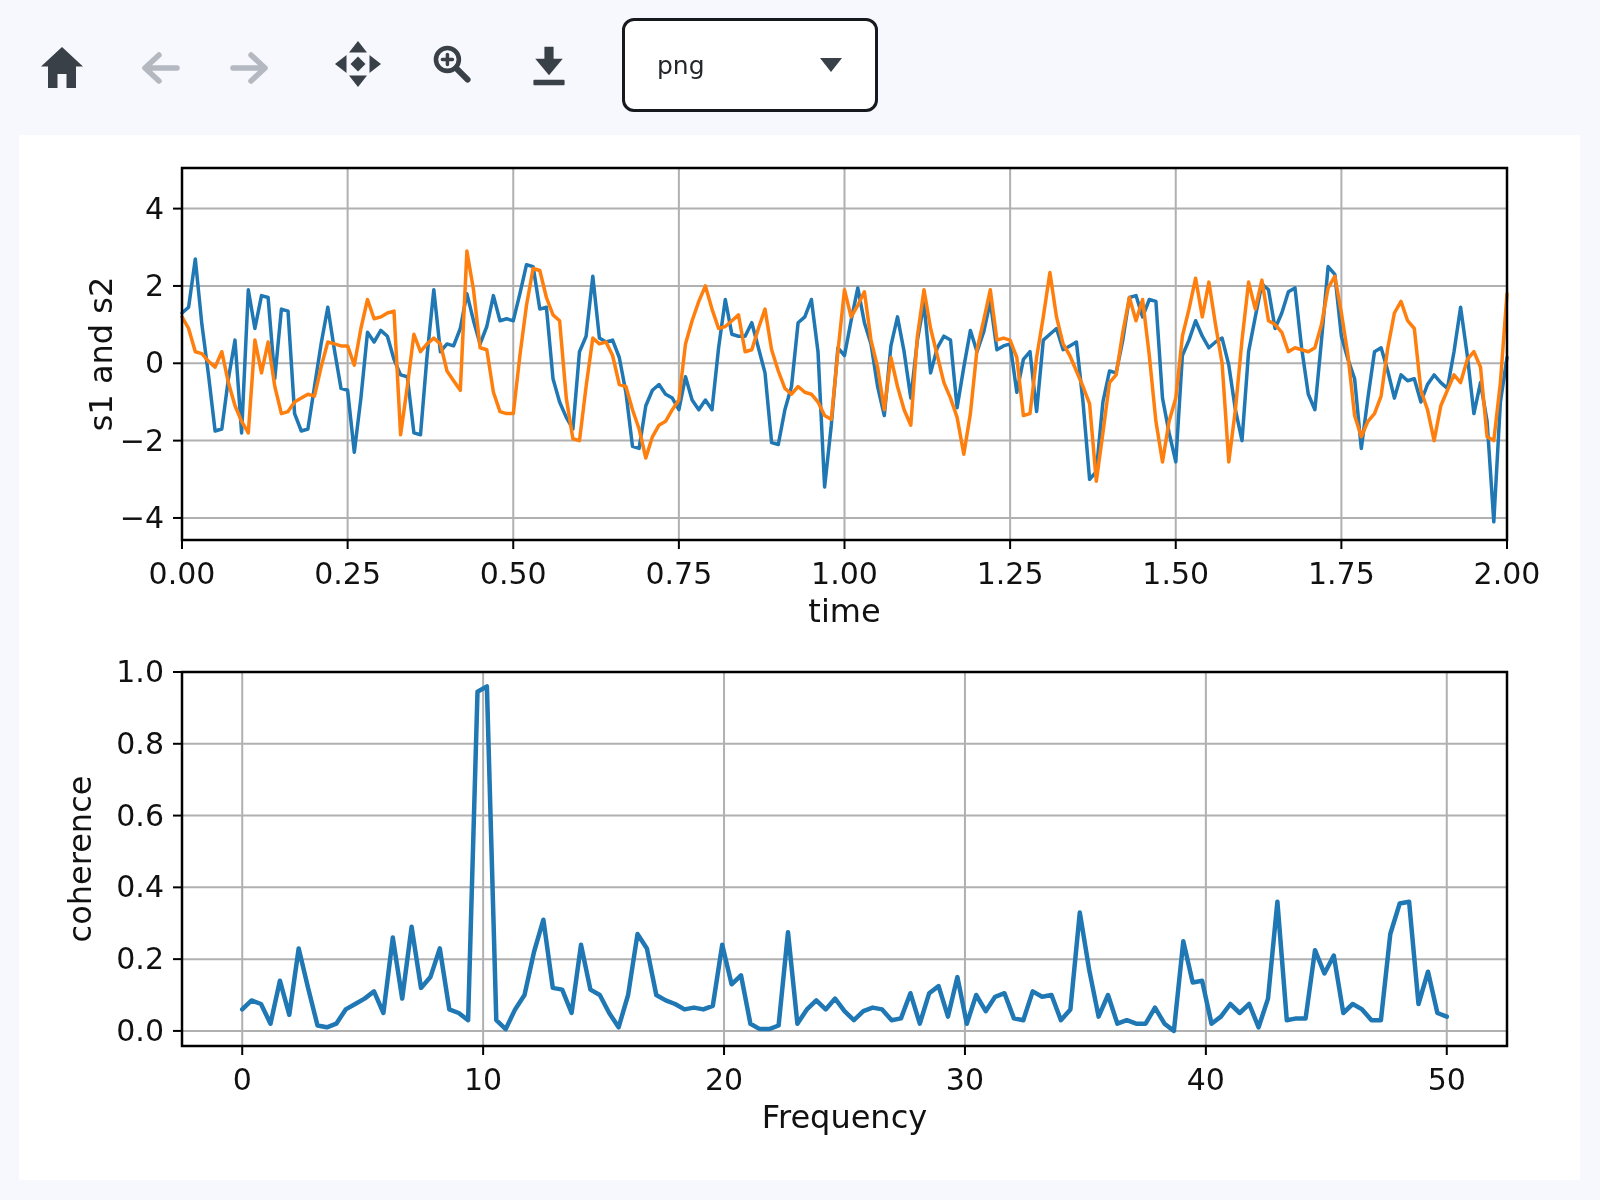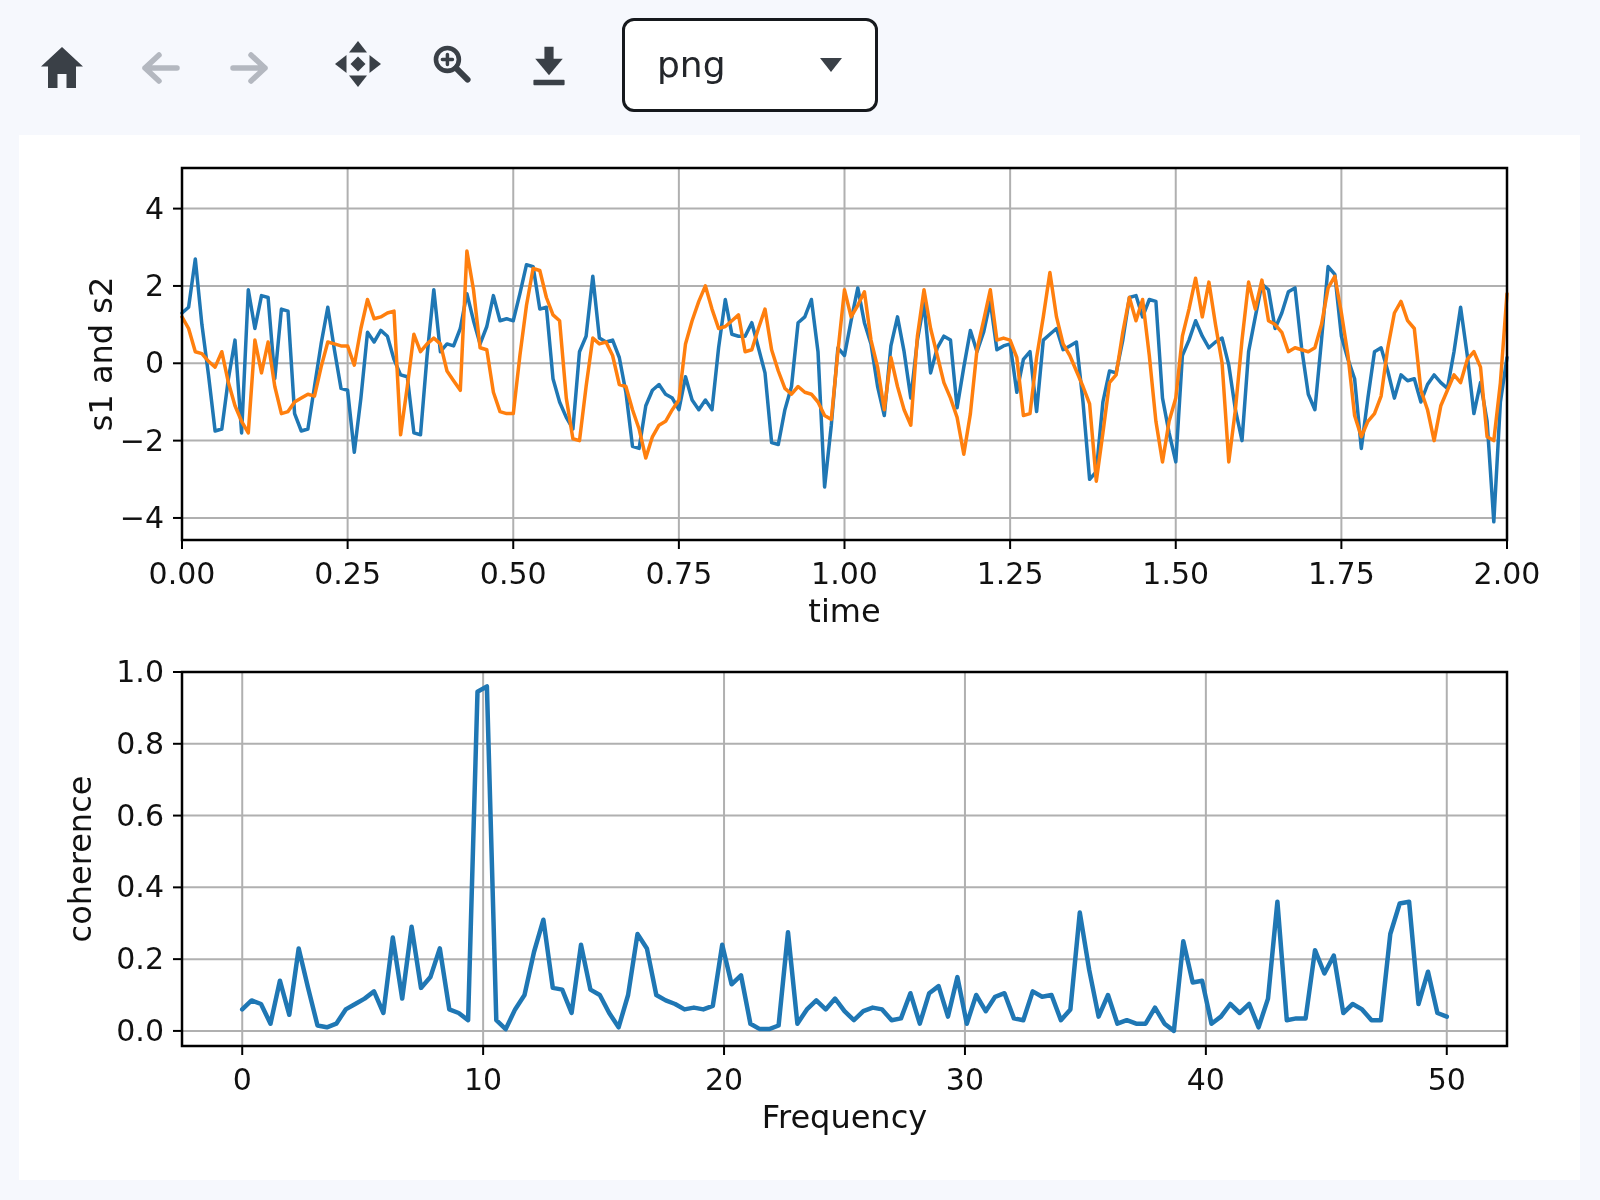--- a/index.html
+++ b/index.html
@@ -16,21 +16,21 @@
     background:none;border:none;padding:0;cursor:pointer;
   }
   .tb-btn.disabled{cursor:default;}
   .tb-btn svg{display:block;width:100%;height:100%;}
   .format-select{
     position:absolute;left:622px;top:18px;width:256px;height:94px;
     background:#ffffff;border:3px solid #16191d;border-radius:12px;
     display:flex;align-items:center;justify-content:space-between;
     padding:0 32px;box-sizing:border-box;cursor:pointer;
   }
-  .format-select .value{font-size:36px;color:#23262b;line-height:1;}
+  .format-select .value{font-size:25px;color:#23262b;line-height:1;}
   .figure{
     position:absolute;left:19px;top:135px;width:1561px;height:1045px;
     background:#ffffff;
   }
   .figure svg{display:block;}
 </style>
 </head>
 <body>
 
 <div class="app">

